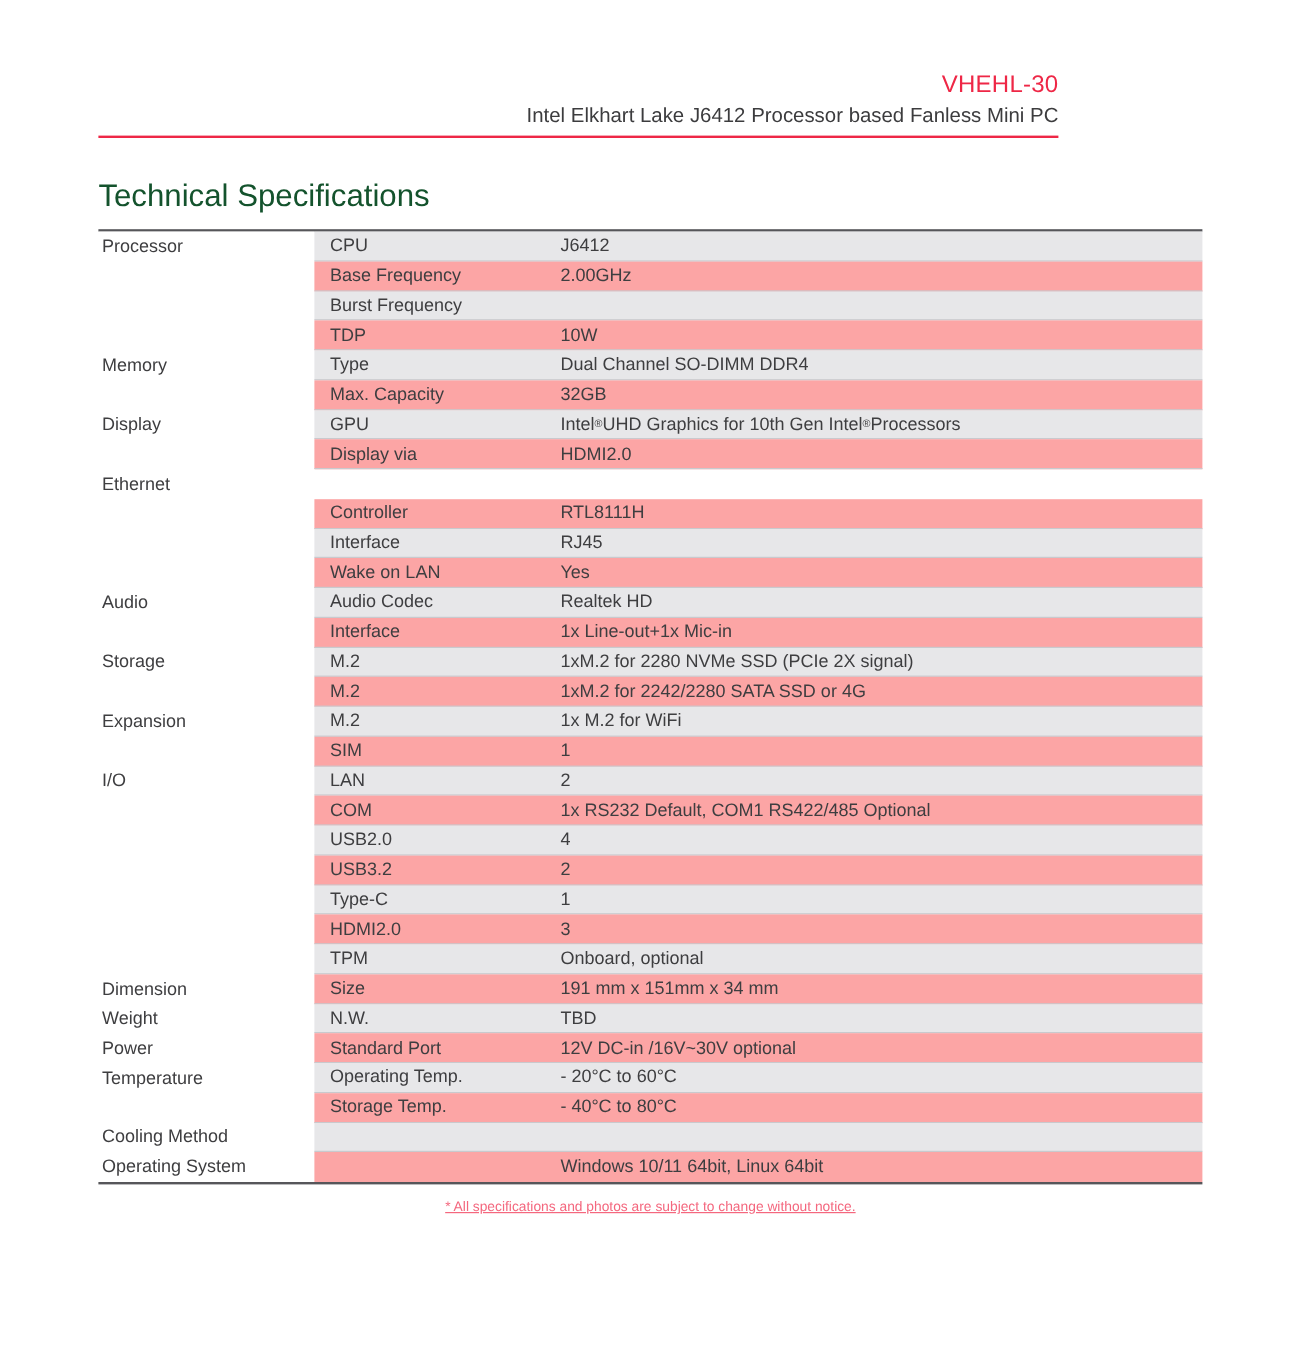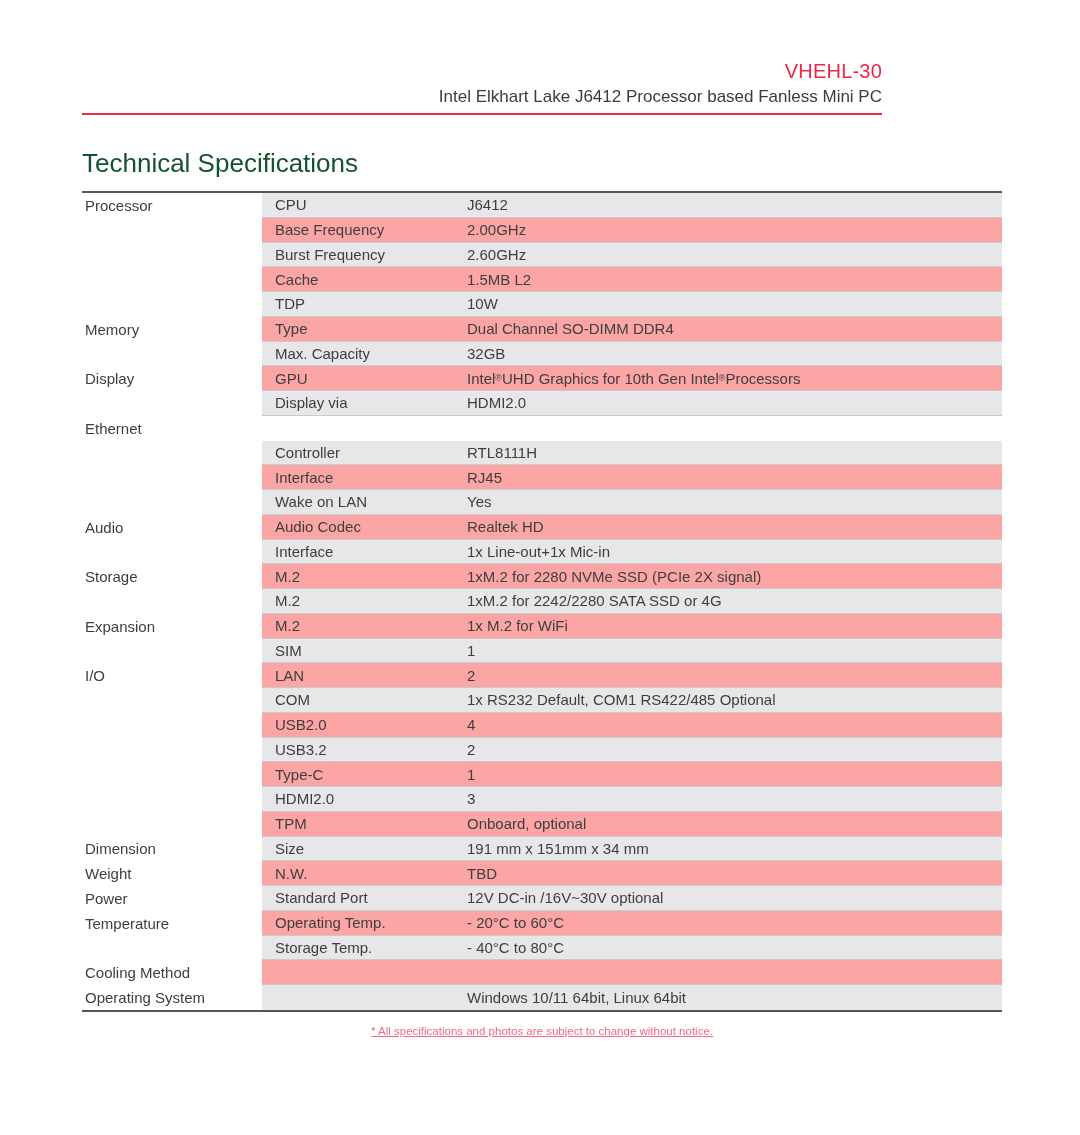--- a/index.html
+++ b/index.html
@@ -127,28 +127,20 @@
         <div class="cell-category"></div>
         <div class="row-band">
           <div class="cell-item">Base Frequency</div>
           <div class="cell-value">2.00GHz</div>
         </div>
       </div>
       <div class="spec-row">
         <div class="cell-category"></div>
         <div class="row-band">
           <div class="cell-item">Burst Frequency</div>
-          <div class="cell-value">2.60GHz</div>
-        </div>
-      </div>
-      <div class="spec-row">
-        <div class="cell-category"></div>
-        <div class="row-band">
-          <div class="cell-item">Cache</div>
-          <div class="cell-value">1.5MB L2</div>
         </div>
       </div>
       <div class="spec-row">
         <div class="cell-category"></div>
         <div class="row-band">
           <div class="cell-item">TDP</div>
           <div class="cell-value">10W</div>
         </div>
       </div>
       <div class="spec-row">

